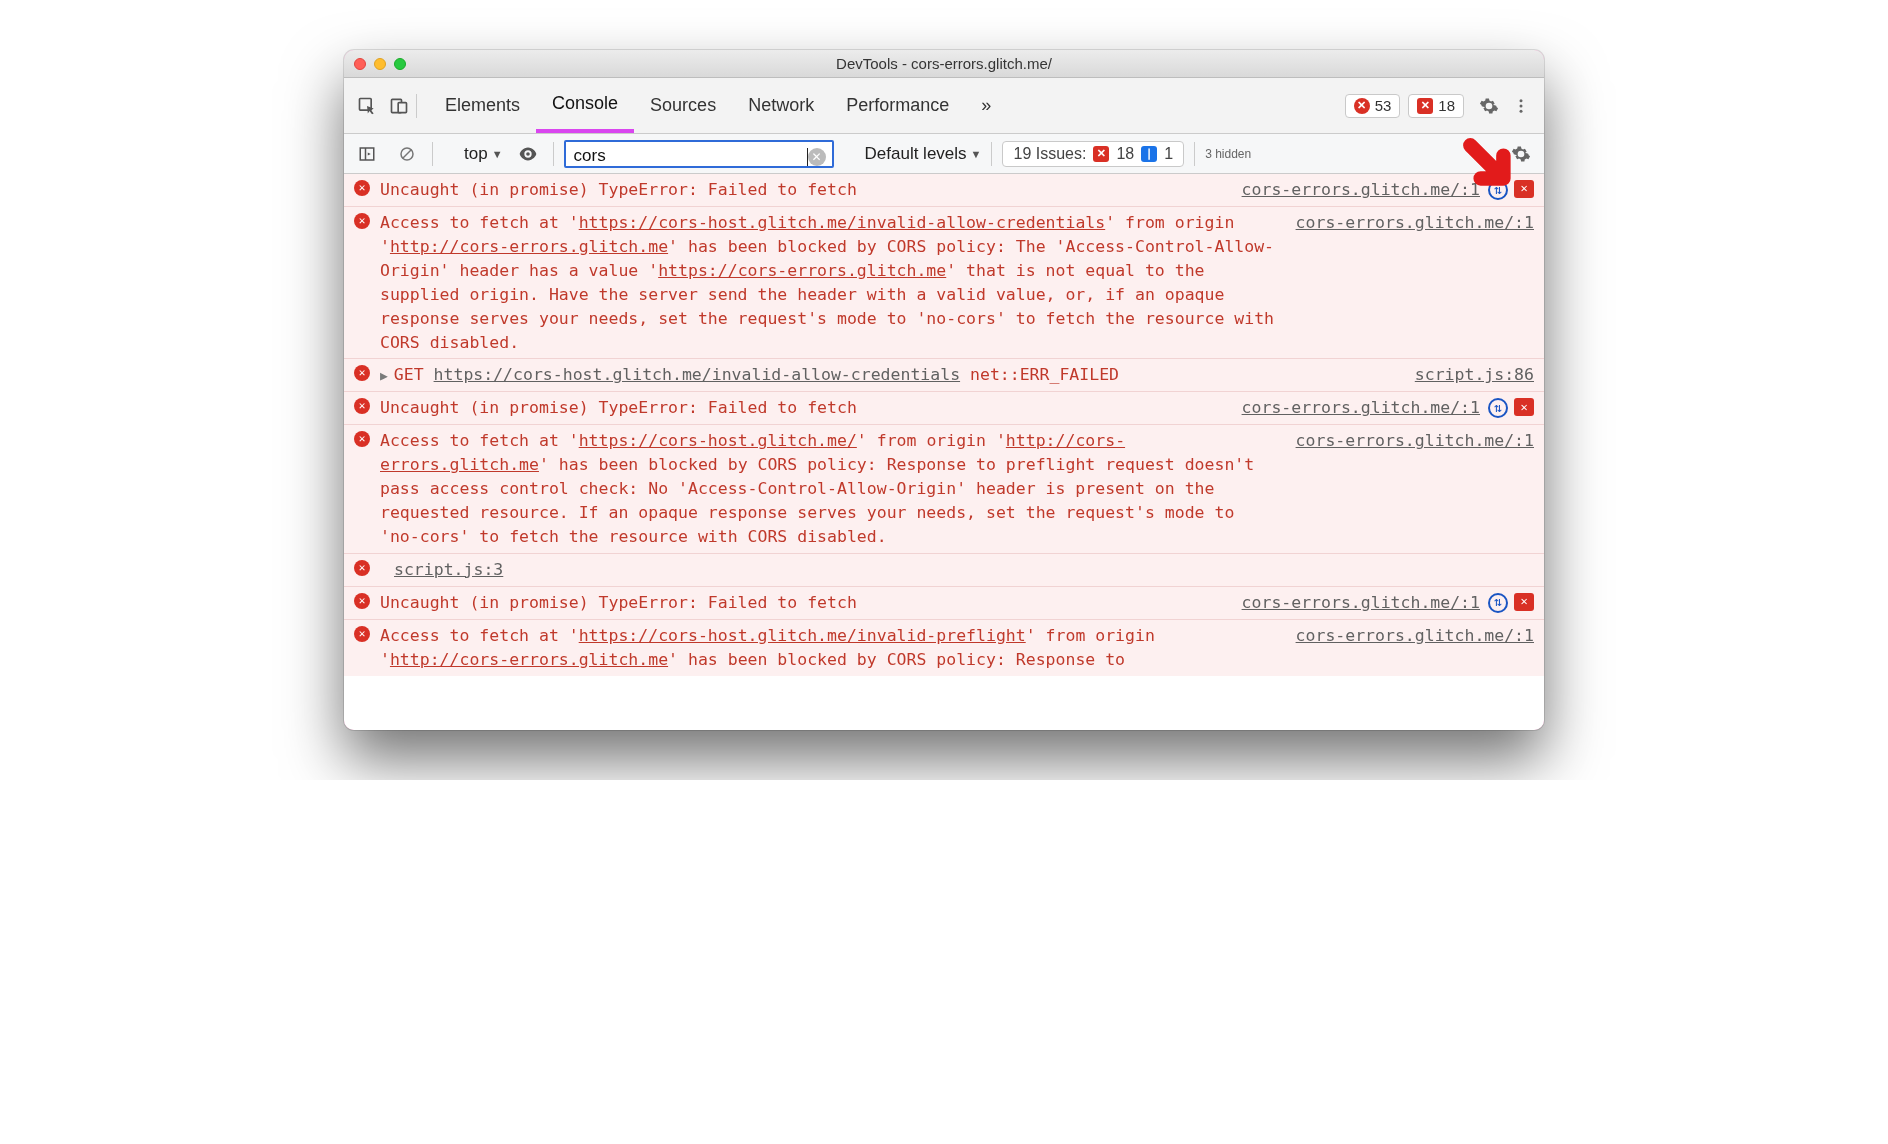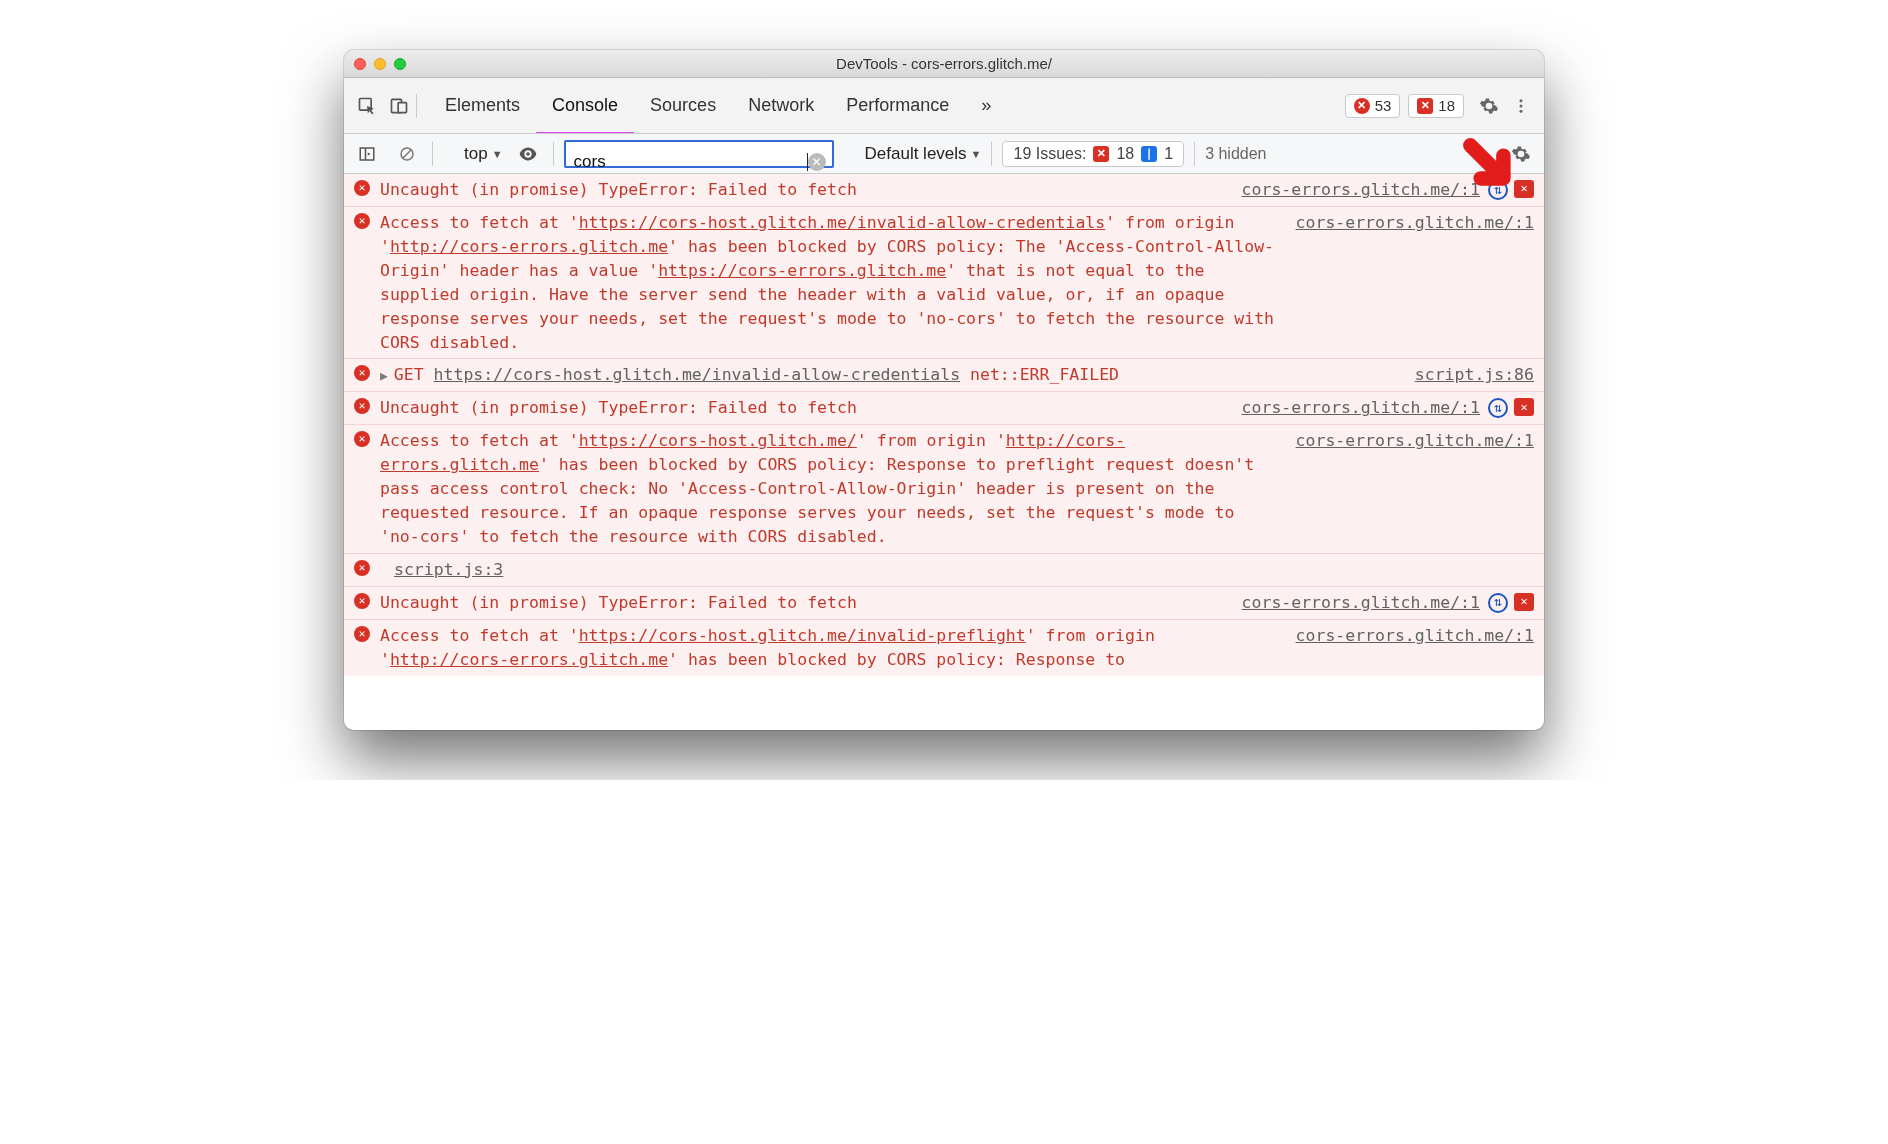--- a/index.html
+++ b/index.html
@@ -33,43 +33,43 @@
   .title { position:absolute; left:0; right:0; text-align:center; font-size:15px; color:#353535; pointer-events:none;}
   
   .tabsbar {
     height: 56px; background:#f3f3f3; border-bottom:1px solid #cbcbcb;
     display:flex; align-items:center; padding:0 8px; gap:2px;
     font-size:17px; color:#333;
   }
   .ico-btn { width:30px; height:30px; display:flex; align-items:center; justify-content:center; color:#555;}
   .tabs { display:flex; align-items:stretch; height:100%; margin-left:10px;}
   .tab { padding:0 16px; display:flex; align-items:center; color:#333; font-size:18px; cursor:pointer;}
-  .tab.active { color:#111; border-bottom:1px solid #d946ef; font-weight:500;}
+  .tab.active { color:#111; border-bottom:4px solid #d946ef; font-weight:500;}
   .tabsbar .spacer { flex:1; }
   .badge { height:24px; border:1px solid #c9c9c9; border-radius:4px; padding:0 8px; display:flex; align-items:center; gap:5px; font-size:15px; color:#333; background:#fff; margin-left:6px;}
   .bicon { width:16px; height:16px; border-radius:50%; display:flex; align-items:center; justify-content:center; font-size:11px; font-weight:bold;}
   .bicon.err { background:#d93025; color:#fff;}
   .bicon.stop { background:#d93025; color:#fff; border-radius:3px;}
   .bicon.info { background:#1a73e8; color:#fff; border-radius:3px;}
   
   .filterbar {
     height:40px; background:#f6f7f8; border-bottom:1px solid #cbcbcb;
     display:flex; align-items:center; padding:0 8px; gap:10px; font-size:16px; color:#444;
   }
   .vline { width:1px; height:24px; background:#cbcbcb;}
   .dropdown { display:flex; align-items:center; gap:4px; color:#222; font-size:17px;margin-left:21px;}
   .tri { font-size:11px; color:#555;}
   .filter-input {
     height:28px; width:270px; border:2px solid #2f6bd8; border-radius:2px;
-    background:#fff; display:flex; align-items:center; padding:17px 6px 0 8px; font-size:17px; color:#111;
+    background:#fff; display:flex; align-items:flex-end; padding:17px 6px 0 8px; font-size:17px; color:#111;
   }
   .filter-input .txt { flex:1; outline:none; border:none; font-size:17px;}
   .clearx { width:18px;height:18px;border-radius:50%;background:#bbb;color:#fff;display:flex;align-items:center;justify-content:center;font-size:12px;}
   .issues { height:26px; border:1px solid #c9c9c9; border-radius:4px; background:#fff; display:flex; align-items:center; gap:7px; padding:0 10px; font-size:16px;}
-  .hidden-txt { color:#666; font-size:16px;}
+  .hidden-txt { color:#666; font-size:12px;}
   
   .arrow { position:absolute; top:85px; right:22px; width:62px; height:62px; z-index:50;}
   
   .console { flex:1; overflow:hidden; background:#fff; position:relative; font-family: Menlo, Consolas, monospace; font-size:16.5px; color:#c0392b;}
   .row { display:flex; padding:4px 10px 4px 10px; border-bottom:1px solid #f1d3d3; background:#fdf0f0; line-height:1.45;}
   .row .erricon { width:18px; flex:0 0 18px; margin-right:8px; margin-top:2px;}
   .erricon .circ{width:16px;height:16px;border-radius:50%;background:#d93025;color:#fff;display:flex;align-items:center;justify-content:center;font-size:11px;font-weight:bold;}
   .row .msg { flex:1; min-width:0; word-wrap:break-word; color:#c0392b;}
   .row .src { flex:0 0 auto; margin-left:14px; text-align:right; white-space:nowrap; color:#616161; text-decoration:underline;}
   .row .icons { display:flex; gap:6px; margin-left:8px; align-items:flex-start; margin-top:2px;}

